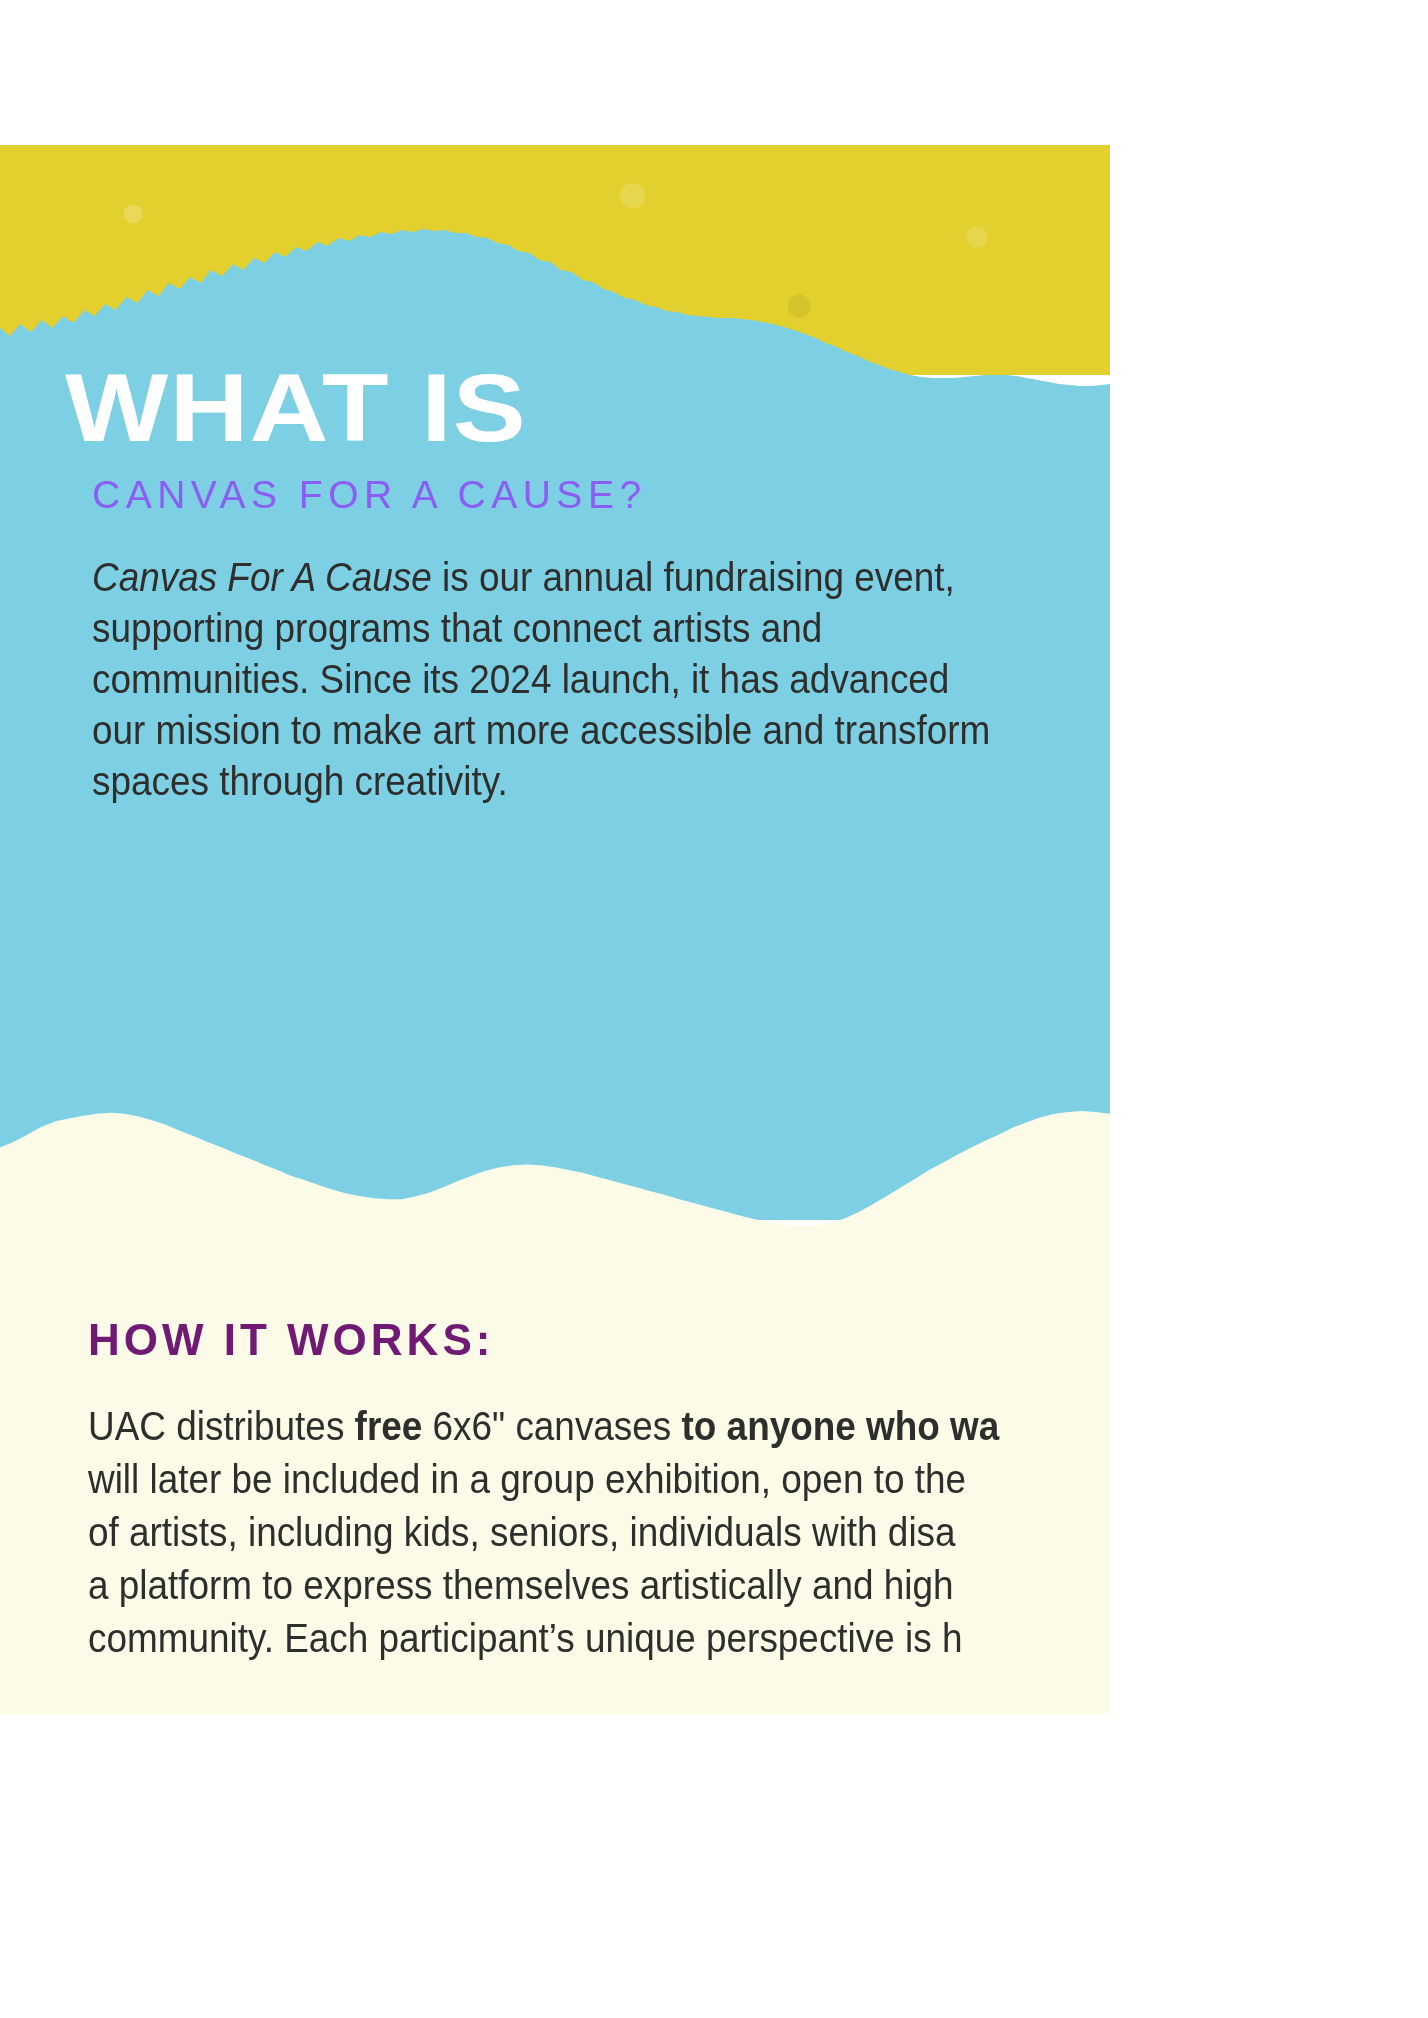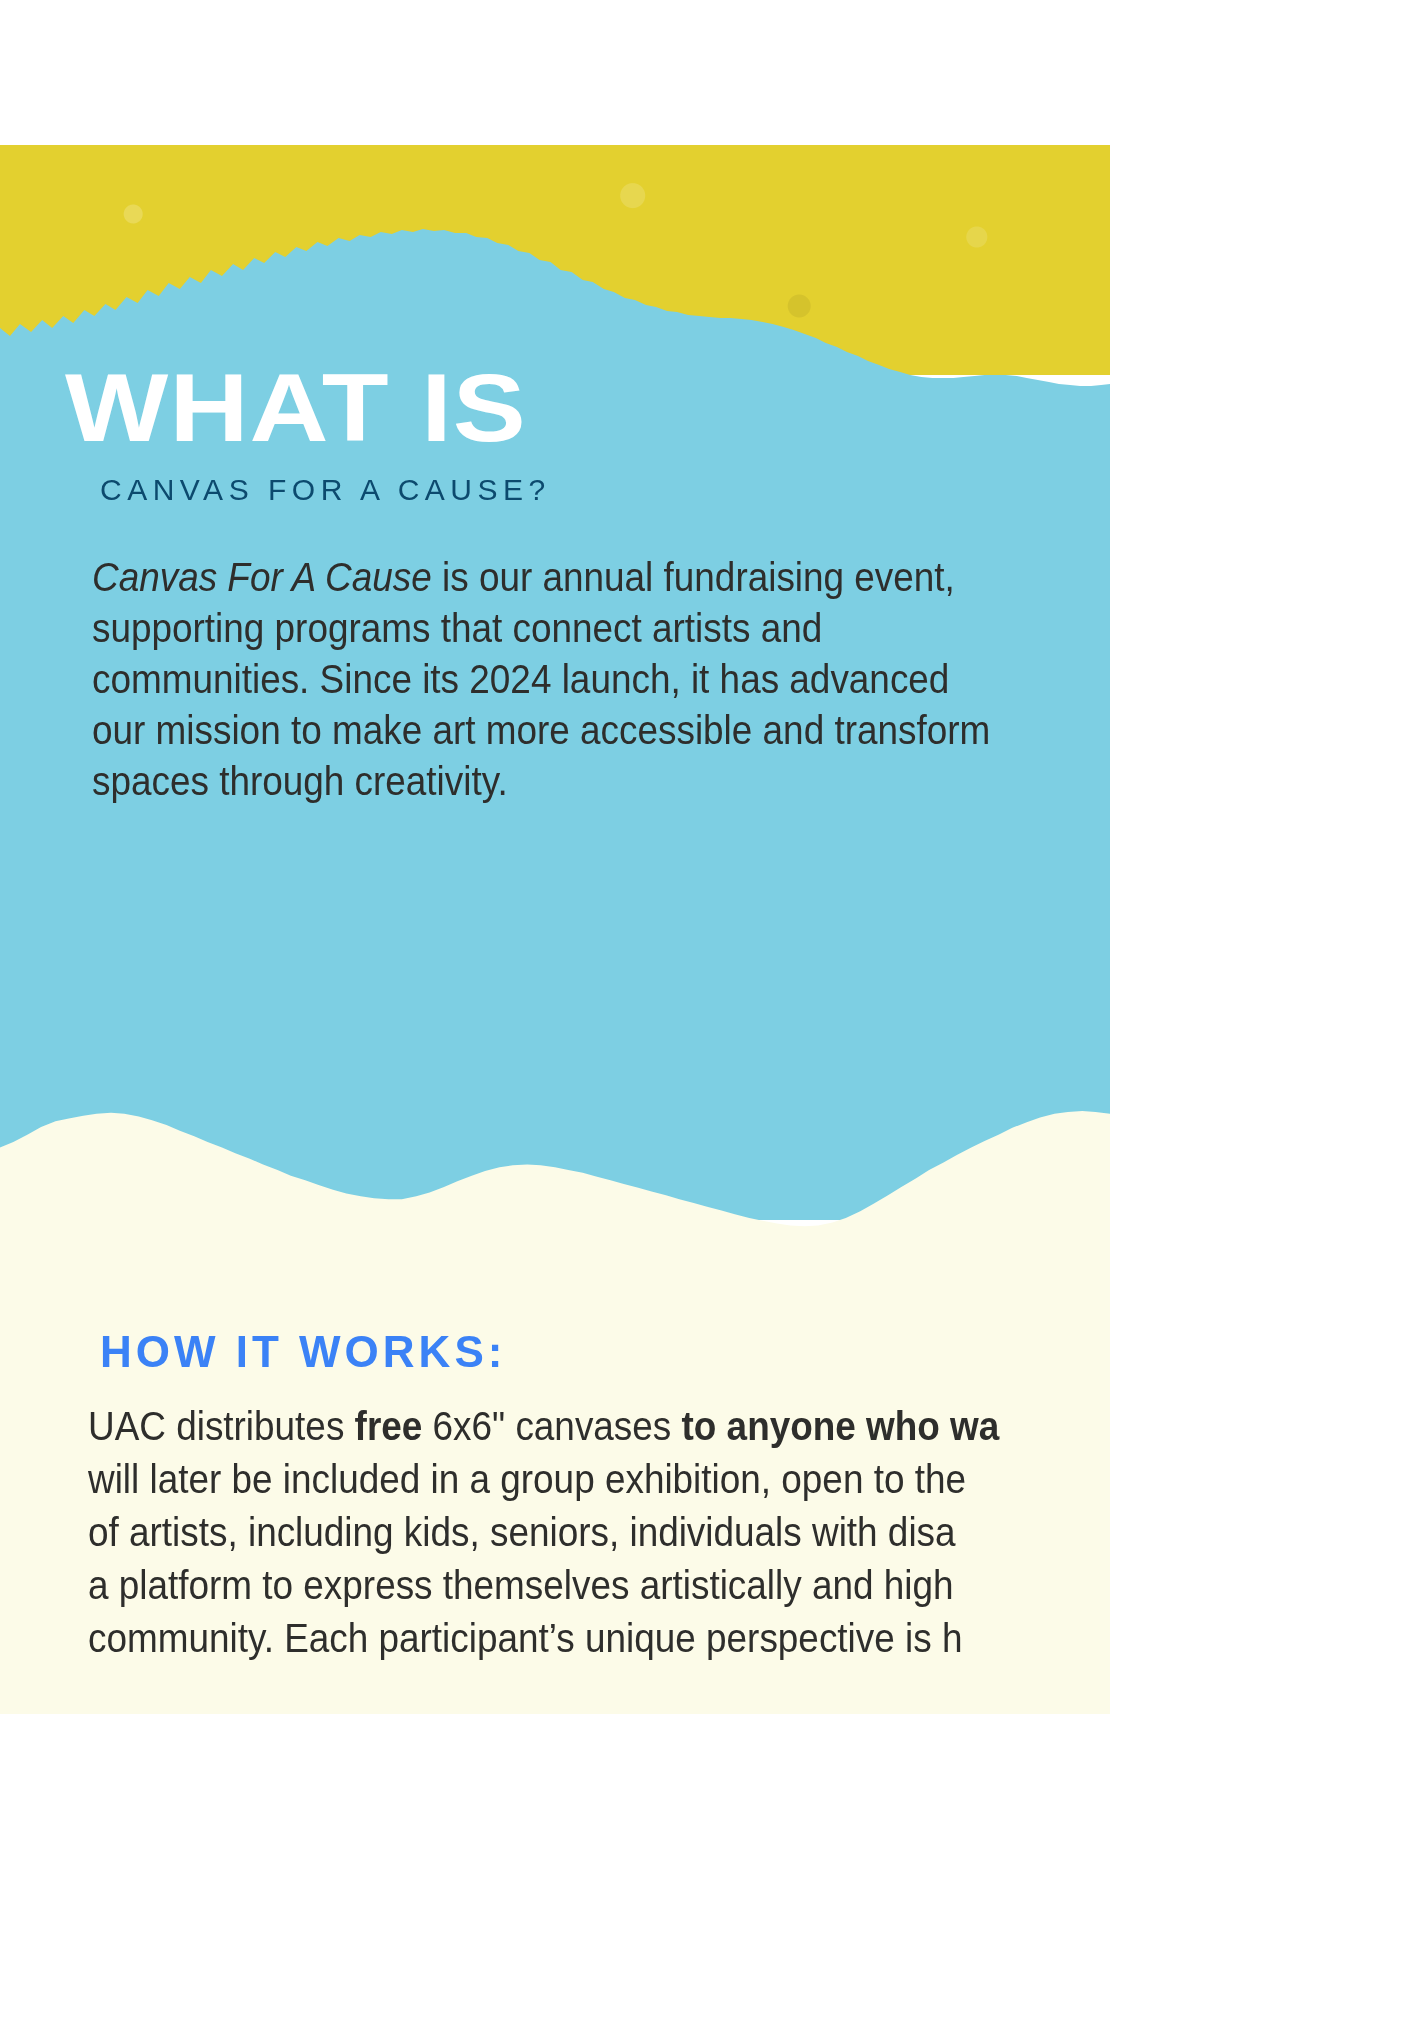--- a/index.html
+++ b/index.html
@@ -95,26 +95,26 @@
     font-size: 96px;
     line-height: 0.94;
     letter-spacing: 1px;
     transform: scaleX(1.14);
     transform-origin: left top;
     white-space: nowrap;
     margin: 0;
   }
   .subhead {
     position: absolute;
-    left: 100px;
+    left: 92px;
     top: 473px;
-    color: #0c4a6e;
+    color: #8b5cf6;
     font-family: "Liberation Sans", sans-serif;
     font-weight: 500;
-    font-size: 30px;
+    font-size: 39px;
     letter-spacing: 5.5px;
     white-space: nowrap;
     margin: 0;
   }
 
   .body-blue {
     position: absolute;
     left: 92px;
     top: 552px;
     width: 1010px;
@@ -125,27 +125,27 @@
     transform: scaleX(0.90);
     transform-origin: left top;
     margin: 0;
   }
   .body-blue .ital { font-style: italic; }
 
   .how-heading {
     position: absolute;
     left: 88px;
     top: 1315px;
-    color: #3b82f6;
+    color: #701a75;
     font-family: "Liberation Sans", sans-serif;
     font-weight: 700;
     font-size: 44px;
     letter-spacing: 4px;
     white-space: nowrap;
-    margin: 12px;
+    margin: 0;
   }
 
   .body-cream {
     position: absolute;
     left: 88px;
     top: 1400px;
     width: 1250px;   
     color: #2E2E2C;
     font-family: "Liberation Sans Narrow", "Liberation Sans", sans-serif;
     font-size: 41px;

